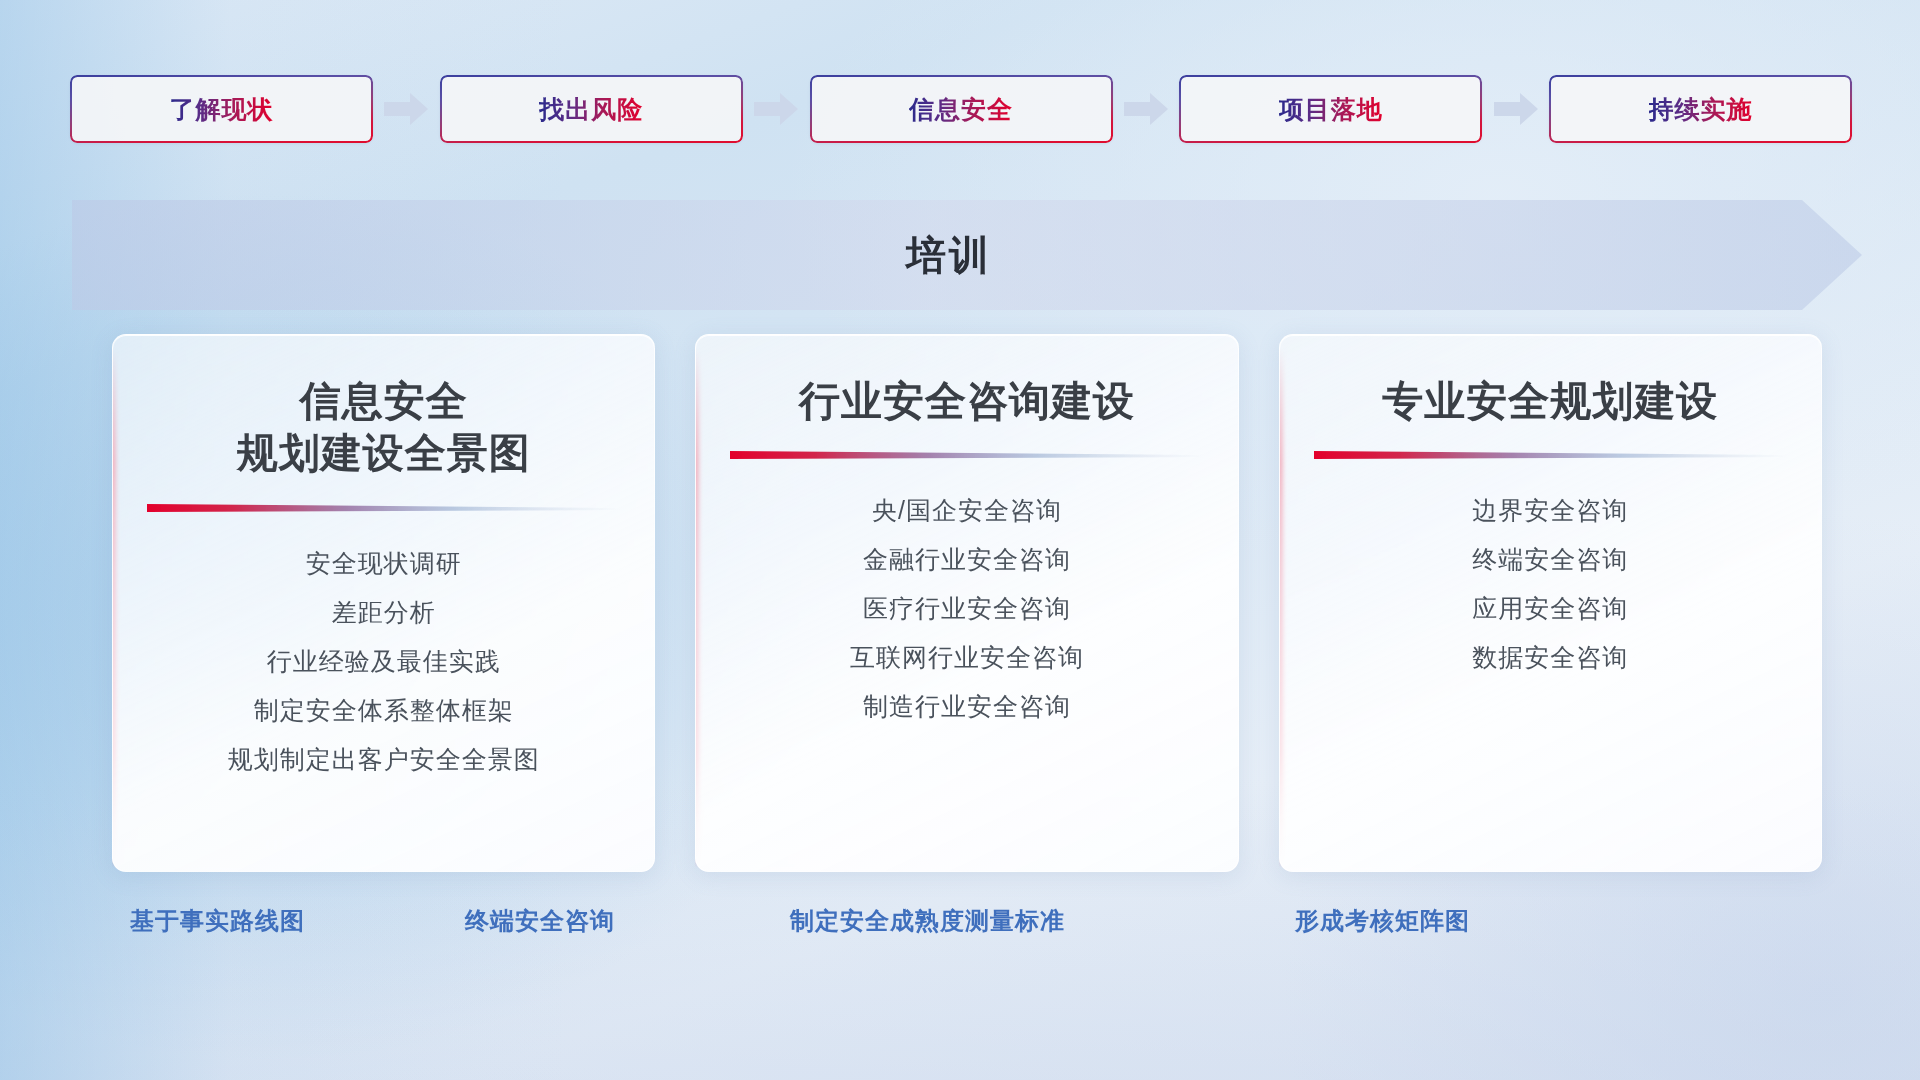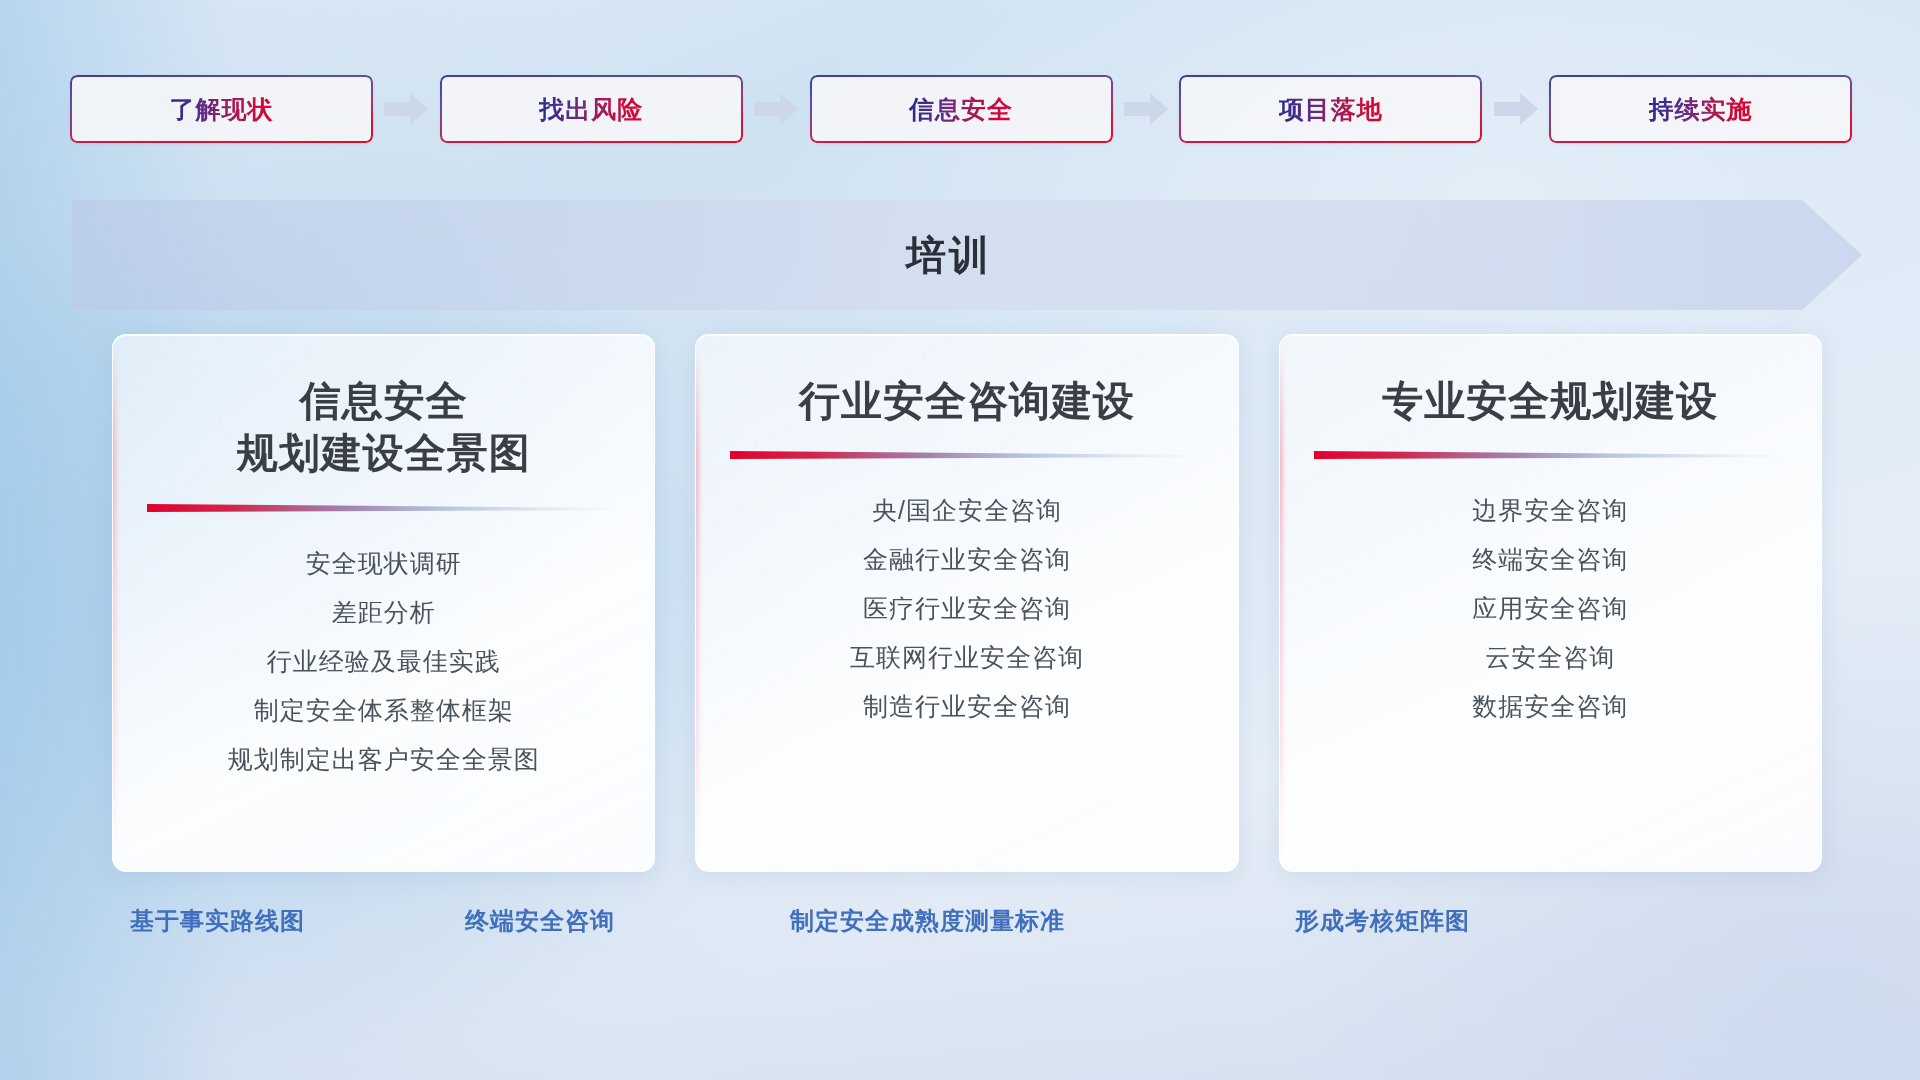--- a/index.html
+++ b/index.html
@@ -343,21 +343,20 @@
                 <stop offset="100%" stop-color="#aebdd6" stop-opacity="0"></stop>
               </linearGradient>
             </defs>
             <path d="M0 2 L420 6 L420 8 L0 10 Z" fill="url(#g3)"></path>
           </svg>
         </div>
         <ul class="card-list">
           <li>边界安全咨询</li>
           <li>终端安全咨询</li>
           <li>应用安全咨询</li>
-          <li>云安全咨询</li>
           <li>数据安全咨询</li>
         </ul>
       </div>
     </div>
 
   </div>
 
   <div id="captions">
     <div class="caption" style="left:130px">基于事实路线图</div>
     <div class="caption" style="left:465px">终端安全咨询</div>

